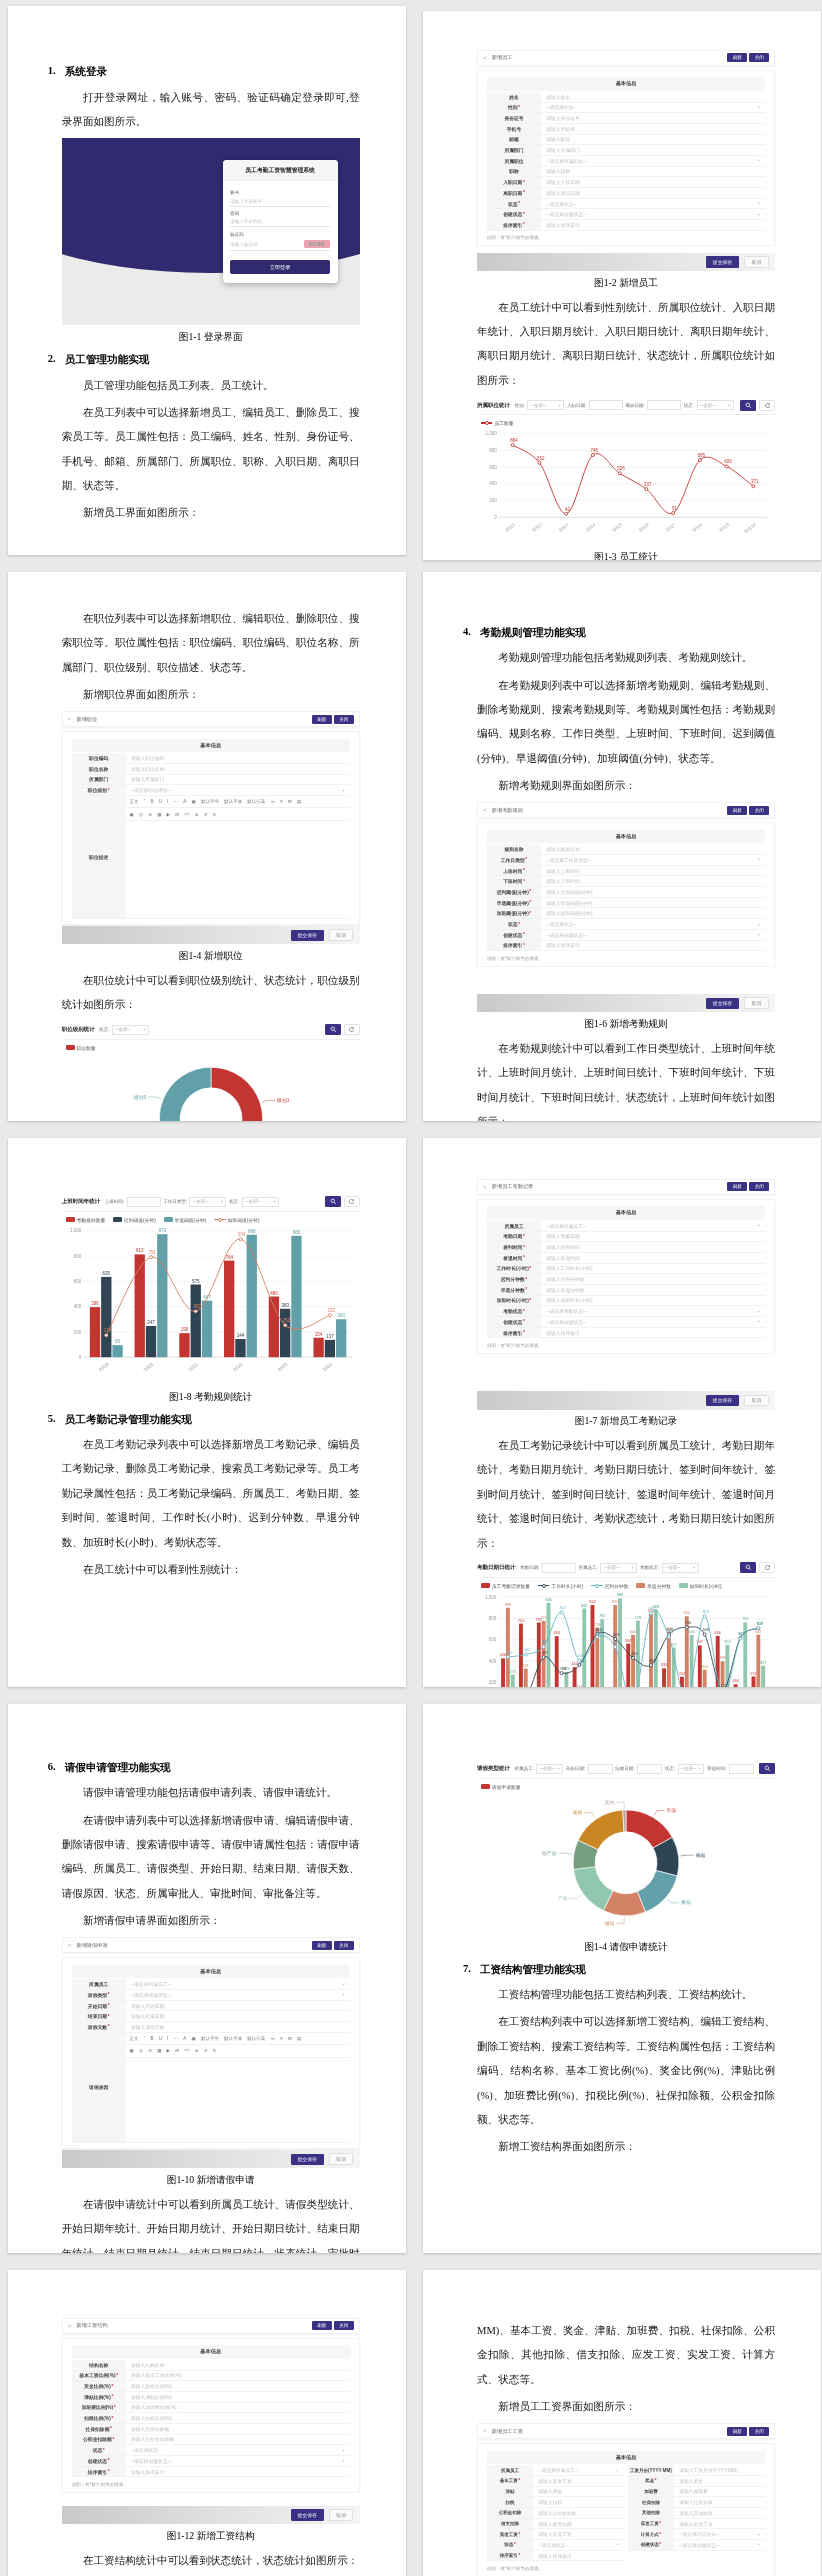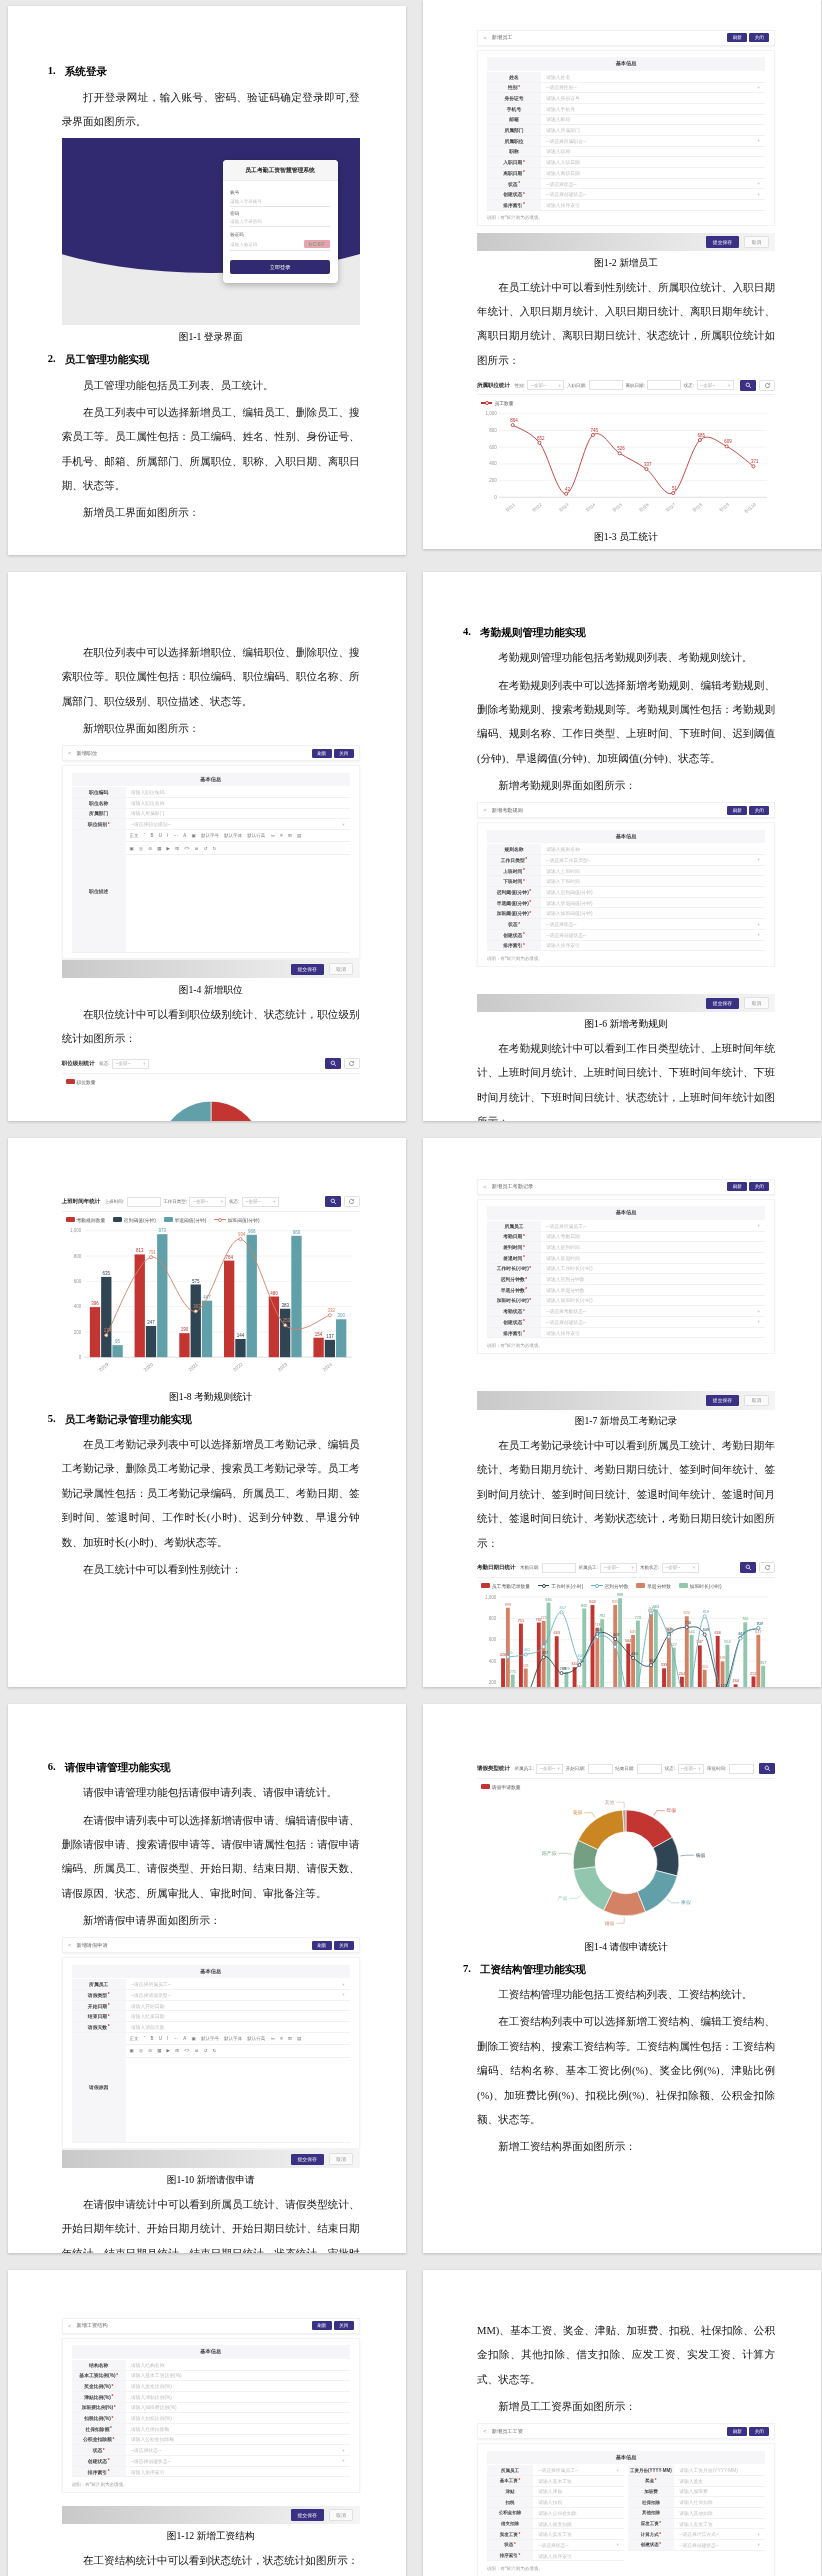--- a/index.html
+++ b/index.html
@@ -97,21 +97,21 @@
       </div>
       <div class="fig-cap">图1-1 登录界面</div>
       <div class="doc-h">
         <span class="h-num">2.</span>
         <span class="h-txt">员工管理功能实现</span>
       </div>
       <div class="doc-p">员工管理功能包括员工列表、员工统计。</div>
       <div class="doc-p">在员工列表中可以选择新增员工、编辑员工、删除员工、搜索员工等。员工属性包括：员工编码、姓名、性别、身份证号、手机号、邮箱、所属部门、所属职位、职称、入职日期、离职日期、状态等。</div>
       <div class="doc-p">新增员工界面如图所示：</div>
     </div>
-    <div class="page" style="top: 0; left: 423px; padding-top: 26px;">
+    <div class="page" style="top: 11px; left: 423px; padding-top: 35px;">
       <div class="shot">
         <div class="sf-head">
           <span class="sf-back">&lt;</span>
           <span class="sf-title">新增员工</span>
           <span class="sf-btn">刷新</span>
           <span class="sf-btn">关闭</span>
         </div>
         <div class="sf-card">
           <div class="sf-section">基本信息</div>
           <div class="sf-row">
@@ -319,21 +319,21 @@
           <text x="183.6" y="154" fill="#999" font-size="6.5" text-anchor="end" font-family="&quot;Liberation Sans&quot;,sans-serif" transform="rotate(-40 183.6 154)">职位4</text>
           <text x="225.2" y="154" fill="#999" font-size="6.5" text-anchor="end" font-family="&quot;Liberation Sans&quot;,sans-serif" transform="rotate(-40 225.2 154)">职位5</text>
           <text x="266.8" y="154" fill="#999" font-size="6.5" text-anchor="end" font-family="&quot;Liberation Sans&quot;,sans-serif" transform="rotate(-40 266.8 154)">职位6</text>
           <text x="308.4" y="154" fill="#999" font-size="6.5" text-anchor="end" font-family="&quot;Liberation Sans&quot;,sans-serif" transform="rotate(-40 308.4 154)">职位7</text>
           <text x="350" y="154" fill="#999" font-size="6.5" text-anchor="end" font-family="&quot;Liberation Sans&quot;,sans-serif" transform="rotate(-40 350 154)">职位8</text>
           <text x="391.6" y="154" fill="#999" font-size="6.5" text-anchor="end" font-family="&quot;Liberation Sans&quot;,sans-serif" transform="rotate(-40 391.6 154)">职位9</text>
           <text x="433.2" y="154" fill="#999" font-size="6.5" text-anchor="end" font-family="&quot;Liberation Sans&quot;,sans-serif" transform="rotate(-40 433.2 154)">职位10</text>
         </svg></div>
       <div class="fig-cap">图1-3 员工统计</div>
     </div>
-    <div class="page" style="top: 572px; left: 7.7px; padding-top: 66px;">
+    <div class="page" style="top: 572px; left: 7.7px; padding-top: 32px;">
       <div class="doc-p">在职位列表中可以选择新增职位、编辑职位、删除职位、搜索职位等。职位属性包括：职位编码、职位编码、职位名称、所属部门、职位级别、职位描述、状态等。</div>
       <div class="doc-p">新增职位界面如图所示：</div>
       <div class="shot">
         <div class="sf-head">
           <span class="sf-back">&lt;</span>
           <span class="sf-title">新增职位</span>
           <span class="sf-btn">刷新</span>
           <span class="sf-btn">关闭</span>
         </div>
         <div class="sf-card">

